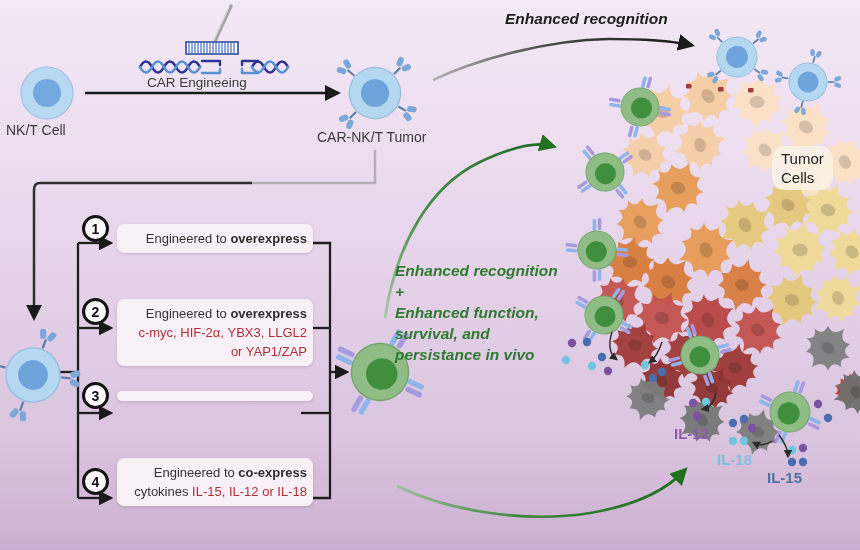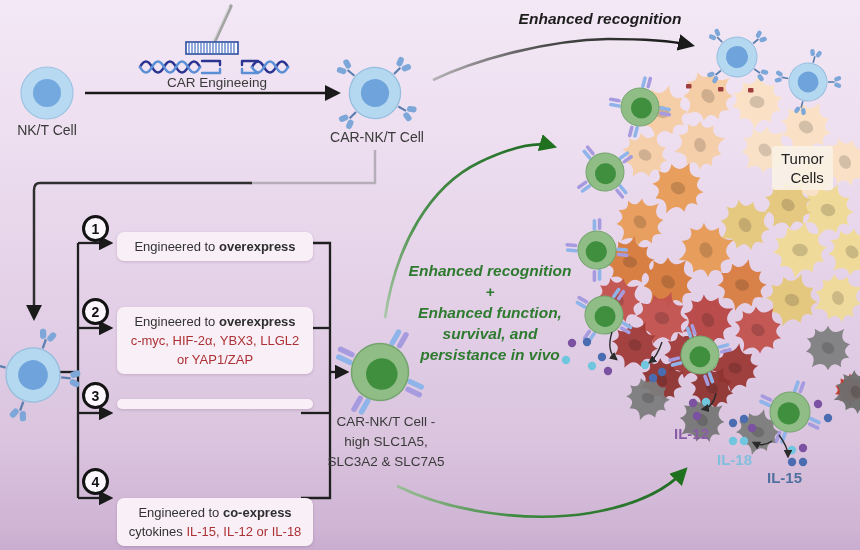--- a/index.html
+++ b/index.html
@@ -1,31 +1,31 @@
 <!DOCTYPE html>
 <html><head>
 <meta charset="utf-8">
 <style>
   html,body{margin:0;padding:0;background:#fff;}
   #fig{position:relative;width:860px;height:550px;overflow:hidden;
        font-family:"Liberation Sans",sans-serif;color:#333;
        background:linear-gradient(180deg,#f3e8f5 0%,#ecdcef 30%,#e3d0e7 55%,#dac4de 80%,#cfb4d4 96%,#c9add0 100%);}
   #art{position:absolute;left:0;top:0;}
-  .lbl{position:absolute;text-align:center;line-height:17px;font-size:13.5px;color:#3a3a3a;}
+  .lbl{position:absolute;line-height:17px;font-size:13.5px;color:#3a3a3a;}
   .ital{font-style:italic;font-weight:bold;color:#1d1d1d;font-size:15.5px;line-height:20px;}
   .green-note{font-style:italic;font-weight:bold;color:#2e7b30;font-size:15.5px;line-height:21px;}
   .ibox{position:absolute;background:#f9f0f7;border-radius:7px;padding:5px 6px;
-        box-shadow:0 1px 3px rgba(60,30,60,0.18);text-align:center;font-size:13px;line-height:19px;margin-top:8px;}
+        box-shadow:0 1px 3px rgba(60,30,60,0.18);text-align:right;font-size:13px;line-height:19px;}
   .ibox .red{color:#ac3135;}
   .ibox b{font-weight:bold;color:#2e2e2e;}
   .badge{position:absolute;width:21px;height:21px;border:3px solid #131313;border-radius:50%;
          background:#fcf8fd;display:flex;align-items:center;justify-content:center;
          font-size:14px;font-weight:bold;color:#111;}
-  .tumor-lbl{position:absolute;background:rgba(249,242,228,0.9);border-radius:3px;
-             padding:3px 9px;font-size:15px;line-height:19px;color:#222;text-align:right;}
+  .tumor-lbl{position:absolute;background:rgba(249,242,228,0.9);border-radius:13px;
+             padding:3px 9px;font-size:15px;line-height:19px;color:#222;text-align:left;}
   .il{position:absolute;font-weight:bold;font-size:15px;width:60px;}
   #il12{color:#8a5ca8;} #il18{color:#82bedd;} #il15{color:#50719f;}
 </style>
 </head>
 <body>
 
 <div id="fig">
 
 <svg id="art" width="860" height="550" viewBox="0 0 860 550">
   <defs>
@@ -230,21 +230,21 @@
     <path d="M612,332 C608,345 610,354 616,359" marker-end="url(#mSm)"></path>
     <path d="M662,342 C658,354 654,359 650,362" marker-end="url(#mSm)"></path>
     <path d="M716,393 C714,403 709,408 703,409" marker-end="url(#mSm)"></path>
     <path d="M772,441 C765,446 760,446 754,443" marker-end="url(#mSm)"></path>
     <path d="M779,435 C785,443 788,449 788,456" marker-end="url(#mSm)"></path>
   </g>
 </svg>
 
 <div class="lbl" style="left:6px;top:122px;width:82px;font-size:14px">NK/T Cell</div>
 <div class="lbl" style="left:147px;top:74px;width:140px">CAR Engineeing</div>
-<div class="lbl" style="left:317px;top:129px;width:120px;font-size:14px">CAR-NK/T Cell</div>
+<div class="lbl" style="left:317px;top:129px;width:120px;font-size:14px">CAR-NK/T Tumor</div>
 
 <div class="lbl ital" style="left:505px;top:9px;width:190px">Enhanced recognition</div>
 
 <div class="lbl green-note" style="left:395px;top:260px;width:190px">
   <div>Enhanced recognition</div>
   <div>+</div>
   <div>Enhanced function,</div>
   <div>survival, and</div>
   <div>persistance in vivo</div>
 </div>
@@ -257,30 +257,25 @@
 <div class="ibox" style="left:117px;top:224px;width:184px">
   <div><span>Engineered to</span> <b>overexpress</b></div>
 </div>
 <div class="ibox" style="left:117px;top:299px;width:184px">
   <div><span>Engineered to</span> <b>overexpress</b></div>
   <div><span></span><span class="red">c-myc, HIF-2α, YBX3, LLGL2</span></div>
   <div><span class="red">or YAP1/ZAP</span></div>
 </div>
 <div class="ibox" style="left:117px;top:391px;width:184px">
 </div>
-<div class="ibox" style="left:117px;top:490px;width:184px">
+<div class="ibox" style="left:117px;top:458px;width:184px">
   <div><span>Engineered to</span> <b>co-express</b></div>
   <div><span>cytokines </span><span class="red">IL-15, IL-12 or IL-18</span></div>
 </div>
 
-<div class="lbl" style="left:316px;top:412px;width:140px;line-height:20px">
-  <div>CAR-NK/T Cell -</div>
-  <div>high SLC1A5,</div>
-  <div>SLC3A2 &amp; SLC7A5</div>
-</div>
 
 <div class="tumor-lbl" style="left:772px;top:146px">
   <div>Tumor</div>
   <div>Cells</div>
 </div>
 
 <div class="il" id="il12" style="left:674px;top:425px">IL-12</div>
 <div class="il" id="il18" style="left:717px;top:451px">IL-18</div>
 <div class="il" id="il15" style="left:767px;top:469px">IL-15</div>
 

